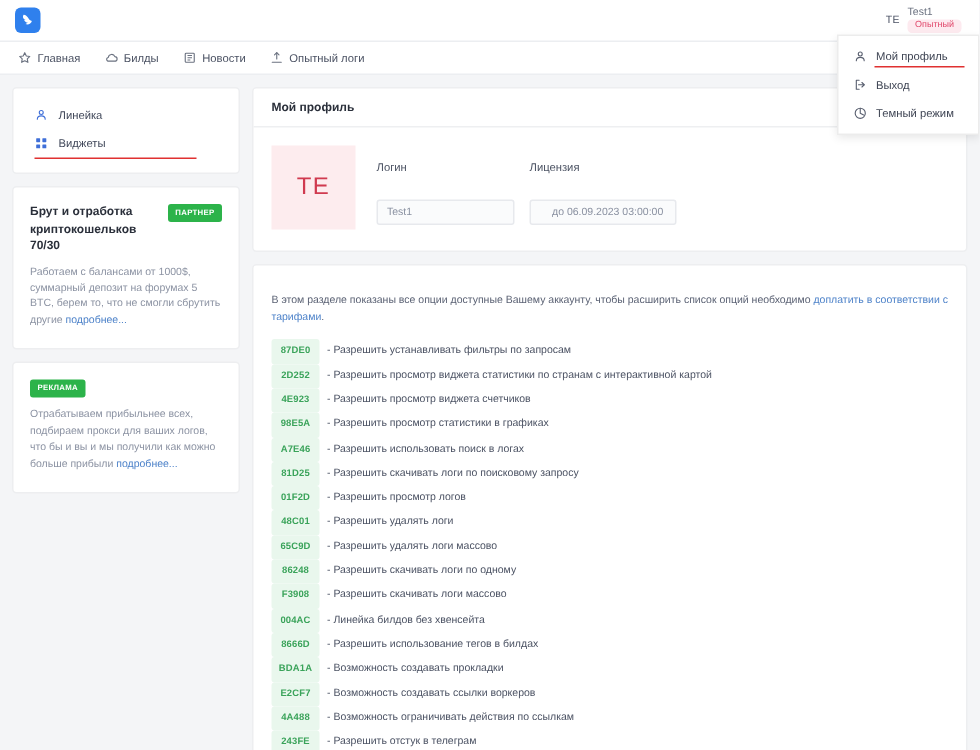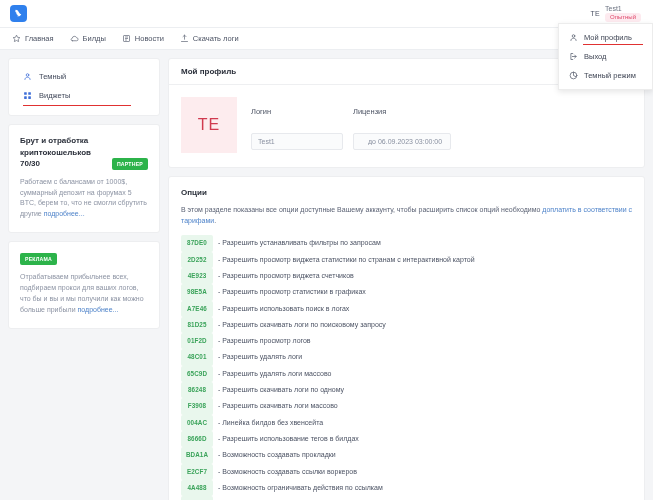--- a/index.html
+++ b/index.html
@@ -130,21 +130,21 @@
     content: "";
     position: absolute;
     left: 14px; right: 28px;
     bottom: -1px;
     height: 1.5px;
     background: #e03131;
   }
 
   
   .ad { padding: 10px 11px 12px 11px; }
-  .ad-head { display: flex; align-items: flex-end; gap: 6px; }
+  .ad-head { display: flex; align-items: flex-start; gap: 6px; }
   .ad-title {
     font-size: 8px;
     font-weight: bold;
     color: #2a2f3a;
     line-height: 1.45;
     flex: 1;
   }
   .ad-tag {
     flex: none;
     font-size: 5.2px;
@@ -293,35 +293,35 @@
         <path d="M8 8h8M8 12h8M8 16h5"></path>
     </svg>
     <span>Новости</span>
   </div>
   <div class="nav-item">
     <svg width="9" height="9" viewBox="0 0 24 24" fill="none" stroke="#6b7280" stroke-width="2" stroke-linecap="round" stroke-linejoin="round">
       <path d="M12 3v11"></path>
         <path d="M8 7l4-4 4 4"></path>
         <path d="M4 20h16"></path>
     </svg>
-    <span>Скачать логи</span>
+    <span>Опытный логи</span>
   </div>
 </div>
 
 <div class="layout">
 
   <div class="sidebar">
 
     <div class="card menu">
       <div class="menu-item">
         <svg width="9" height="9" viewBox="0 0 24 24" fill="none" stroke="#3f6fd8" stroke-width="2" stroke-linecap="round" stroke-linejoin="round">
           <circle cx="12" cy="8" r="3.5"></circle>
             <path d="M5 20c0-3.5 3-6 7-6s7 2.5 7 6"></path>
         </svg>
-        <span>Темный</span>
+        <span>Линейка</span>
       </div>
       <div class="menu-item active">
         <svg width="9" height="9" viewBox="0 0 24 24" fill="#3f6fd8">
           <rect x="3" y="3" width="7" height="7" rx="1"></rect>
             <rect x="14" y="3" width="7" height="7" rx="1"></rect>
           <rect x="3" y="14" width="7" height="7" rx="1"></rect>
             <rect x="14" y="14" width="7" height="7" rx="1"></rect>
         </svg>
         <span>Виджеты</span>
       </div>
@@ -361,21 +361,20 @@
           </div>
           <div class="field">
             <span class="field-label">Лицензия</span>
             <input class="field-input f-lic" type="text" readonly="" value="до 06.09.2023 03:00:00" style="">
           </div>
         </div>
       </div>
     </div>
 
     <div class="card options">
-      <div class="opt-title">Опции</div>
       <div class="opt-desc">
         <span>В этом разделе показаны все опции доступные Вашему аккаунту, чтобы расширить список опций необходимо </span><a href="#">доплатить в соответствии с тарифами</a><span>.</span>
       </div>
       <div class="opt-list">
         <div class="opt-row">
             <span class="opt-code">87DE0</span>
             <span>- Разрешить устанавливать фильтры по запросам</span>
           </div>
         <div class="opt-row">
             <span class="opt-code">2D252</span>

